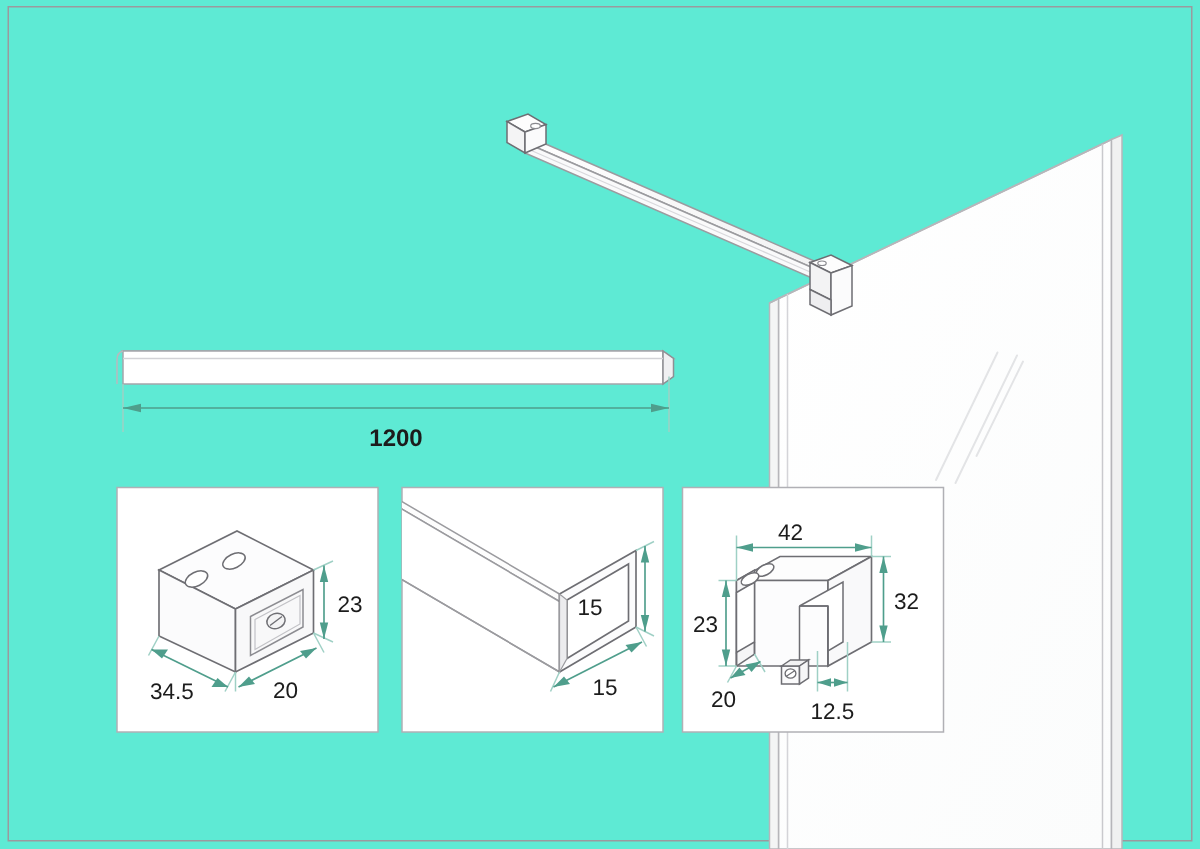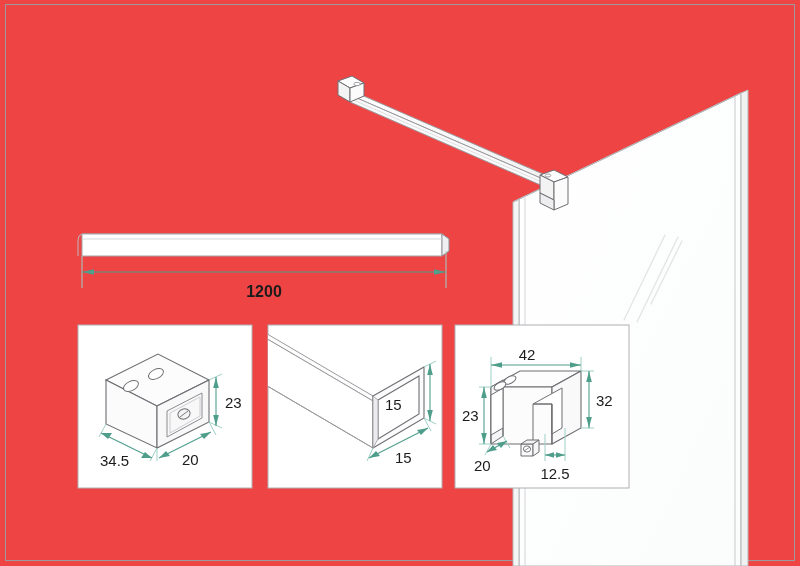--- a/index.html
+++ b/index.html
@@ -7,21 +7,21 @@
     padding: 0;
     background: #ffffff;
   }
   body {
     font-family: "Liberation Sans", sans-serif;
   }
   #sheet {
     position: relative;
     width: 800px;
     height: 566px;
-    background: #ef4444;
+    background: #5eead4;
     overflow: hidden;
   }
   #sheet-border {
     position: absolute;
     left: 5px;
     top: 4px;
     width: 790px;
     height: 557px;
     border: 1px solid #9a9a9e;
     box-sizing: border-box;

